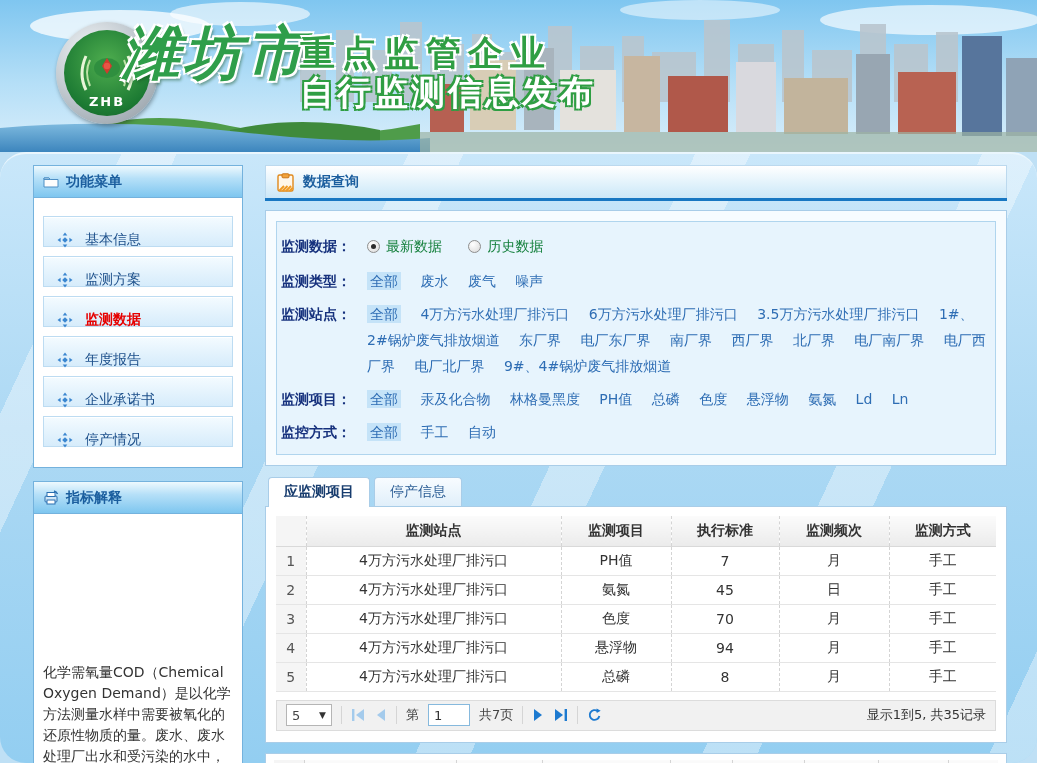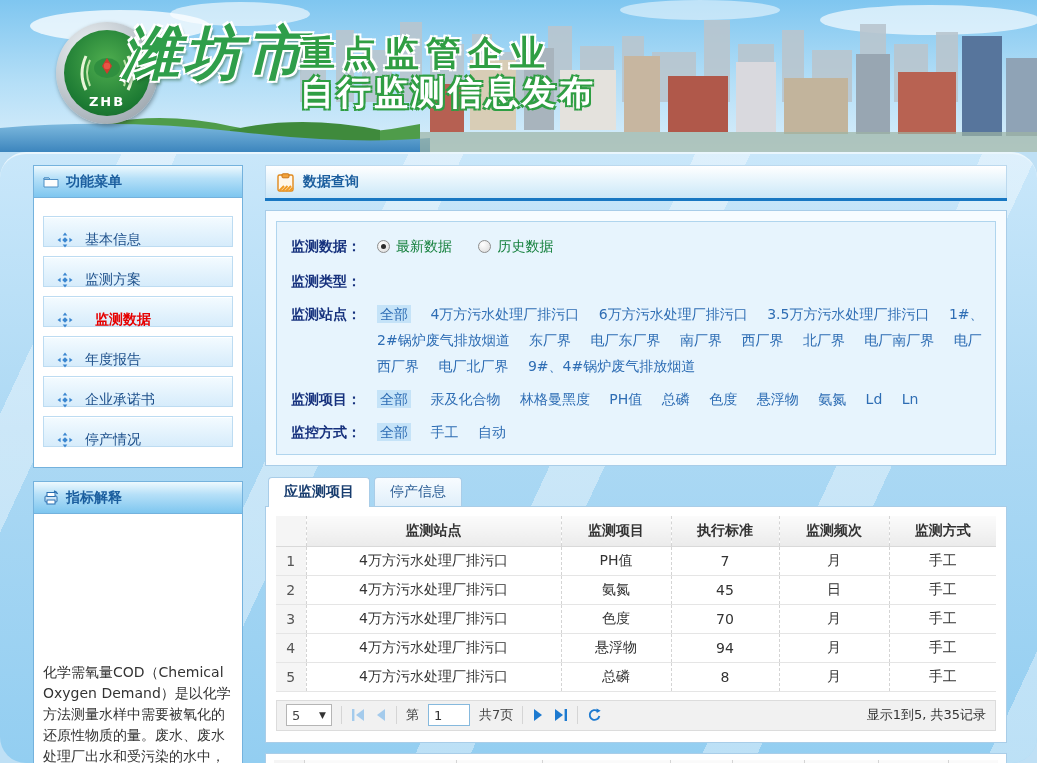--- a/index.html
+++ b/index.html
@@ -40,34 +40,34 @@
       background:linear-gradient(180deg,#eef9fe 0%, #b6e0f8 40%, #7ec6ef 100%);
       border-bottom:1px solid #74b2dd; color:#1b5e9e; font-weight:bold; font-size:14px; }
 
   
   .sidebar { width:210px; flex:none; }
   .menu-body { padding:9px 7px 11px; background:#fff; }
   .menu-item { height:31px; margin:9px 2px; display:flex; align-items:center; gap:12px; padding:16px 8px 0 13px;
       background:linear-gradient(180deg,#f4fbff 0%, #d6ecfb 100%);
       border:1px solid #bddcf2; box-shadow:inset 0 1px 0 #fff; cursor:pointer;
       font-size:14px; color:#1c4f8a;font-family:Liberation Serif, serif; }
-  .menu-item.active .menu-label { color:#e60000; font-weight:bold;margin-left:10px; }
+  .menu-item.active .menu-label { color:#e60000; font-weight:bold; }
   .ind-panel { margin-top:13px; }
   .ind-body { height:430px; background:#fff; padding:8px 9px; }
   .ind-text { margin-top:140px; font-size:14px; line-height:21px; color:#333; word-break:break-word; }
 
   
   .main { flex:1; min-width:0; }
   .main-hd { height:33px; display:flex; align-items:center; gap:9px; padding:0 11px;
       background:linear-gradient(180deg,#ffffff 0%, #dff1fb 60%, #cbe7f8 100%);
       border:1px solid #bcd9ee; border-bottom:none; color:#1b5e9e; font-weight:bold; font-size:14px; }
   .main-rule { height:3px; background:#1877c2; margin-bottom:9px; }
 
   .filter-panel { background:#f7fcff; border:1px solid #a9cde8; padding:10px; }
-  .filter-box { background:#e7f4fd; border:1px solid #b0d5ee; padding:11px 8px 9px 14px; }
+  .filter-box { background:#e7f4fd; border:1px solid #b0d5ee; padding:11px 8px 9px 4px; }
   .frow { display:flex; font-size:14px; line-height:26px; margin-bottom:7px; }
   .frow:last-child { margin-bottom:0; }
   .flabel { width:86px; flex:none; font-weight:bold; color:#16317d; }
   .fopts { flex:1; color:#2e6db4; }
   .opt { margin-right:15px; cursor:pointer; color:#2e6db4; text-decoration:none; }
   .opt.selected { background:#c5e3f8; padding:1px 3px; }
   .radio-opt { margin-right:22px; cursor:pointer; color:#15803d; display:inline-flex; align-items:center; gap:6px; }
   .radio { width:13px; height:13px; border-radius:50%; border:1px solid #8e8e8e;
       background:radial-gradient(circle at 35% 30%, #ffffff, #d9d9d9); position:relative; display:inline-block; }
   .radio.checked::after { content:""; position:absolute; left:3px; top:3px; width:5px; height:5px;
@@ -323,20 +323,26 @@
               </label>
               <label class="radio-opt">
                 <span class="radio"></span>
                 <span>历史数据</span>
               </label>
             </span>
           </div>
 
           <div class="frow">
             <span class="flabel">监测类型：</span>
+            <span class="fopts">
+              <a class="opt selected">全部</a>
+              <a class="opt">废水</a>
+              <a class="opt">废气</a>
+              <a class="opt">噪声</a>
+            </span>
           </div>
 
           <div class="frow">
             <span class="flabel">监测站点：</span>
             <span class="fopts">
               <a class="opt selected">全部</a>
               <a class="opt">4万方污水处理厂排污口</a>
               <a class="opt">6万方污水处理厂排污口</a>
               <a class="opt">3.5万方污水处理厂排污口</a>
               <a class="opt">1#、2#锅炉废气排放烟道</a>

